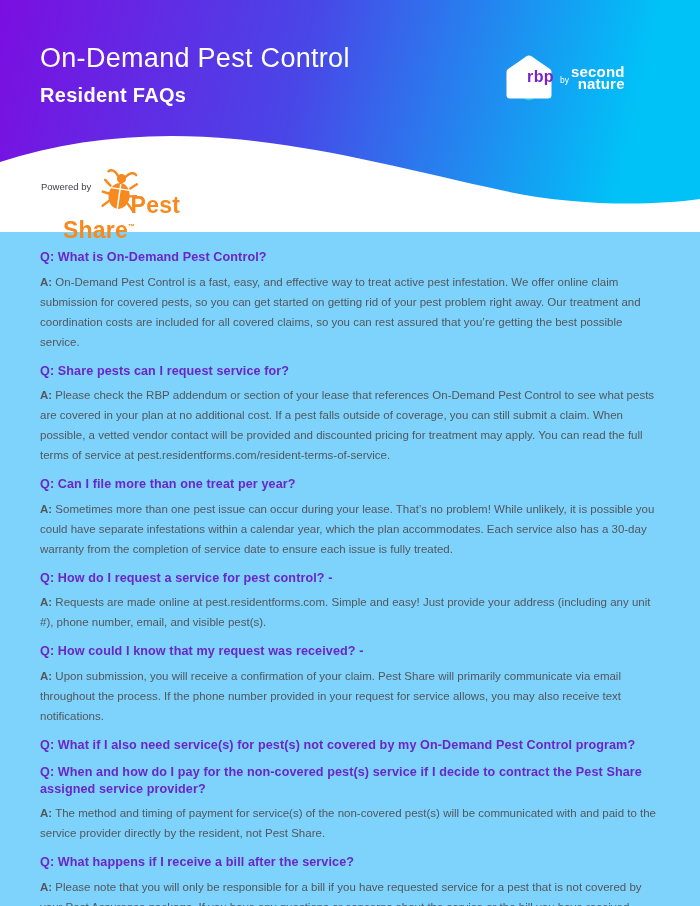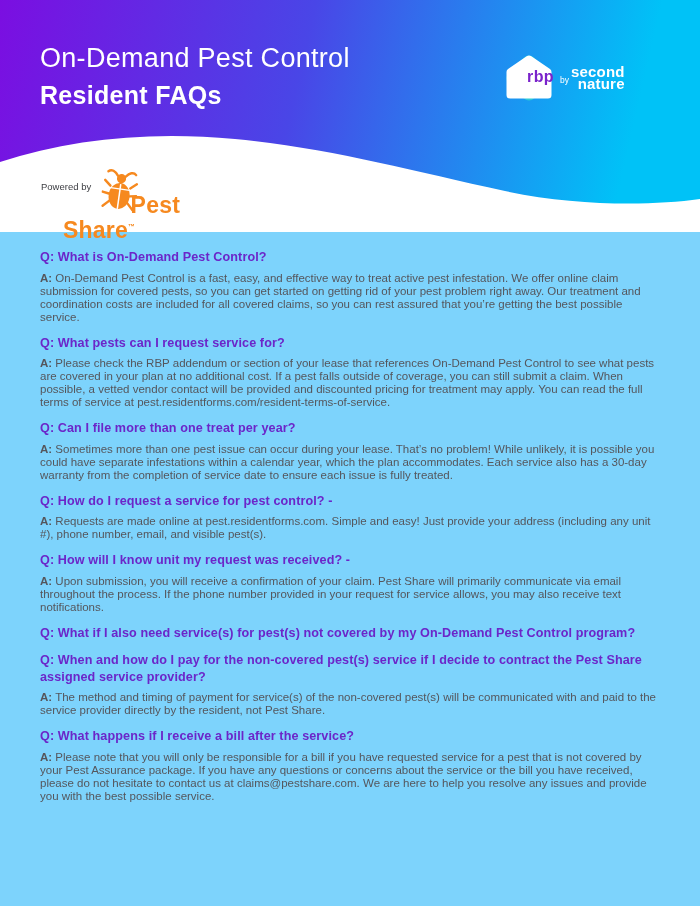--- a/index.html
+++ b/index.html
@@ -8,21 +8,21 @@
     background:#7dd3fc; font-family:"Liberation Sans", sans-serif;
   }
 
   
   .hero {
     position:relative; width:700px; height:232px;
     background:linear-gradient(103deg, #7b0ee1 0%, #4946e7 42%, #00c2f7 88%);
   }
   .hero-title { position:absolute; left:40px; top:40px; margin:0; color:#ffffff; letter-spacing:0.3px; }
   .hero-title .t1 { display:block; font-size:27px; font-weight:400; line-height:37px; }
-  .hero-title .t2 { display:block; font-size:25px; font-weight:700; line-height:37px; }
+  .hero-title .t2 { display:block; font-size:20px; font-weight:700; line-height:37px; }
 
   .wave { position:absolute; left:0; bottom:0; width:700px; height:106px; display:block; }
 
   
   .rbp-logo { position:absolute; left:504px; top:52px; display:flex; align-items:center; }
   .rbp-badge { position:relative; width:50px; height:52px; }
   .rbp-diamond {
     position:absolute; left:7px; top:8px; width:36px; height:36px;
     background:#2ec9d6; border-radius:7px; transform:rotate(45deg);
   }
@@ -44,21 +44,21 @@
   .ps-tm { font-size:7px; vertical-align:9px; font-weight:700; }
   .bug { position:absolute; left:62px; top:-3px; transform:rotate(8deg); }
 
   
   .faqs { padding:17px 40px 0 40px; width:620px; box-sizing:content-box; }
   .faq { margin:0 0 11px 0; }
   .q {
     margin:0 0 6px 0; color:#6b26c9;
     font-size:12.6px; font-weight:700; line-height:16.5px; letter-spacing:0.1px;
   }
-  .a { margin:0; color:#55565c; font-size:11.5px; line-height:13px; }
+  .a { margin:0; color:#55565c; font-size:11.5px; line-height:20px; }
   .a b { font-weight:700; }
 </style>
 </head>
 <body>
 
 <div class="page">
 
   <header class="hero">
     <h1 class="hero-title">
       <span class="t1">On-Demand Pest Control</span>
@@ -110,36 +110,36 @@
   </header>
 
   <main class="faqs">
 
     <section class="faq">
       <h2 class="q">Q: What is On-Demand Pest Control?</h2>
       <p class="a"><b class="ap">A:</b> <span>On-Demand Pest Control is a fast, easy, and effective way to treat active pest infestation. We offer online claim submission for covered pests, so you can get started on getting rid of your pest problem right away. Our treatment and coordination costs are included for all covered claims, so you can rest assured that you’re getting the best possible service.</span></p>
     </section>
 
     <section class="faq">
-      <h2 class="q">Q: What pests can I request service for?</h2>
+      <h2 class="q">Q: Share pests can I request service for?</h2>
       <p class="a"><b class="ap">A:</b> <span>Please check the RBP addendum or section of your lease that references On-Demand Pest Control to see what pests are covered in your plan at no additional cost. If a pest falls outside of coverage, you can still submit a claim. When possible, a vetted vendor contact will be provided and discounted pricing for treatment may apply. You can read the full terms of service at pest.residentforms.com/resident-terms-of-service.</span></p>
     </section>
 
     <section class="faq">
       <h2 class="q">Q: Can I file more than one treat per year?</h2>
       <p class="a"><b class="ap">A:</b> <span>Sometimes more than one pest issue can occur during your lease. That’s no problem! While unlikely, it is possible you could have separate infestations within a calendar year, which the plan accommodates. Each service also has a 30-day warranty from the completion of service date to ensure each issue is fully treated.</span></p>
     </section>
 
     <section class="faq">
       <h2 class="q">Q: How do I request a service for pest control? -</h2>
       <p class="a"><b class="ap">A:</b> <span>Requests are made online at pest.residentforms.com. Simple and easy! Just provide your address (including any unit #), phone number, email, and visible pest(s).</span></p>
     </section>
 
     <section class="faq">
-      <h2 class="q">Q: How will I know unit my request was received? -</h2>
+      <h2 class="q">Q: How could I know that my request was received? -</h2>
       <p class="a"><b class="ap">A:</b> <span>Upon submission, you will receive a confirmation of your claim. Pest Share will primarily communicate via email throughout the process. If the phone number provided in your request for service allows, you may also receive text notifications.</span></p>
     </section>
 
     <section class="faq">
       <h2 class="q">Q: What if I also need service(s) for pest(s) not covered by my On-Demand Pest Control program?</h2>
     </section>
 
     <section class="faq">
       <h2 class="q">Q: When and how do I pay for the non-covered pest(s) service if I decide to contract the Pest Share assigned service provider?</h2>
       <p class="a"><b class="ap">A:</b> <span>The method and timing of payment for service(s) of the non-covered pest(s) will be communicated with and paid to the service provider directly by the resident, not Pest Share.</span></p>

